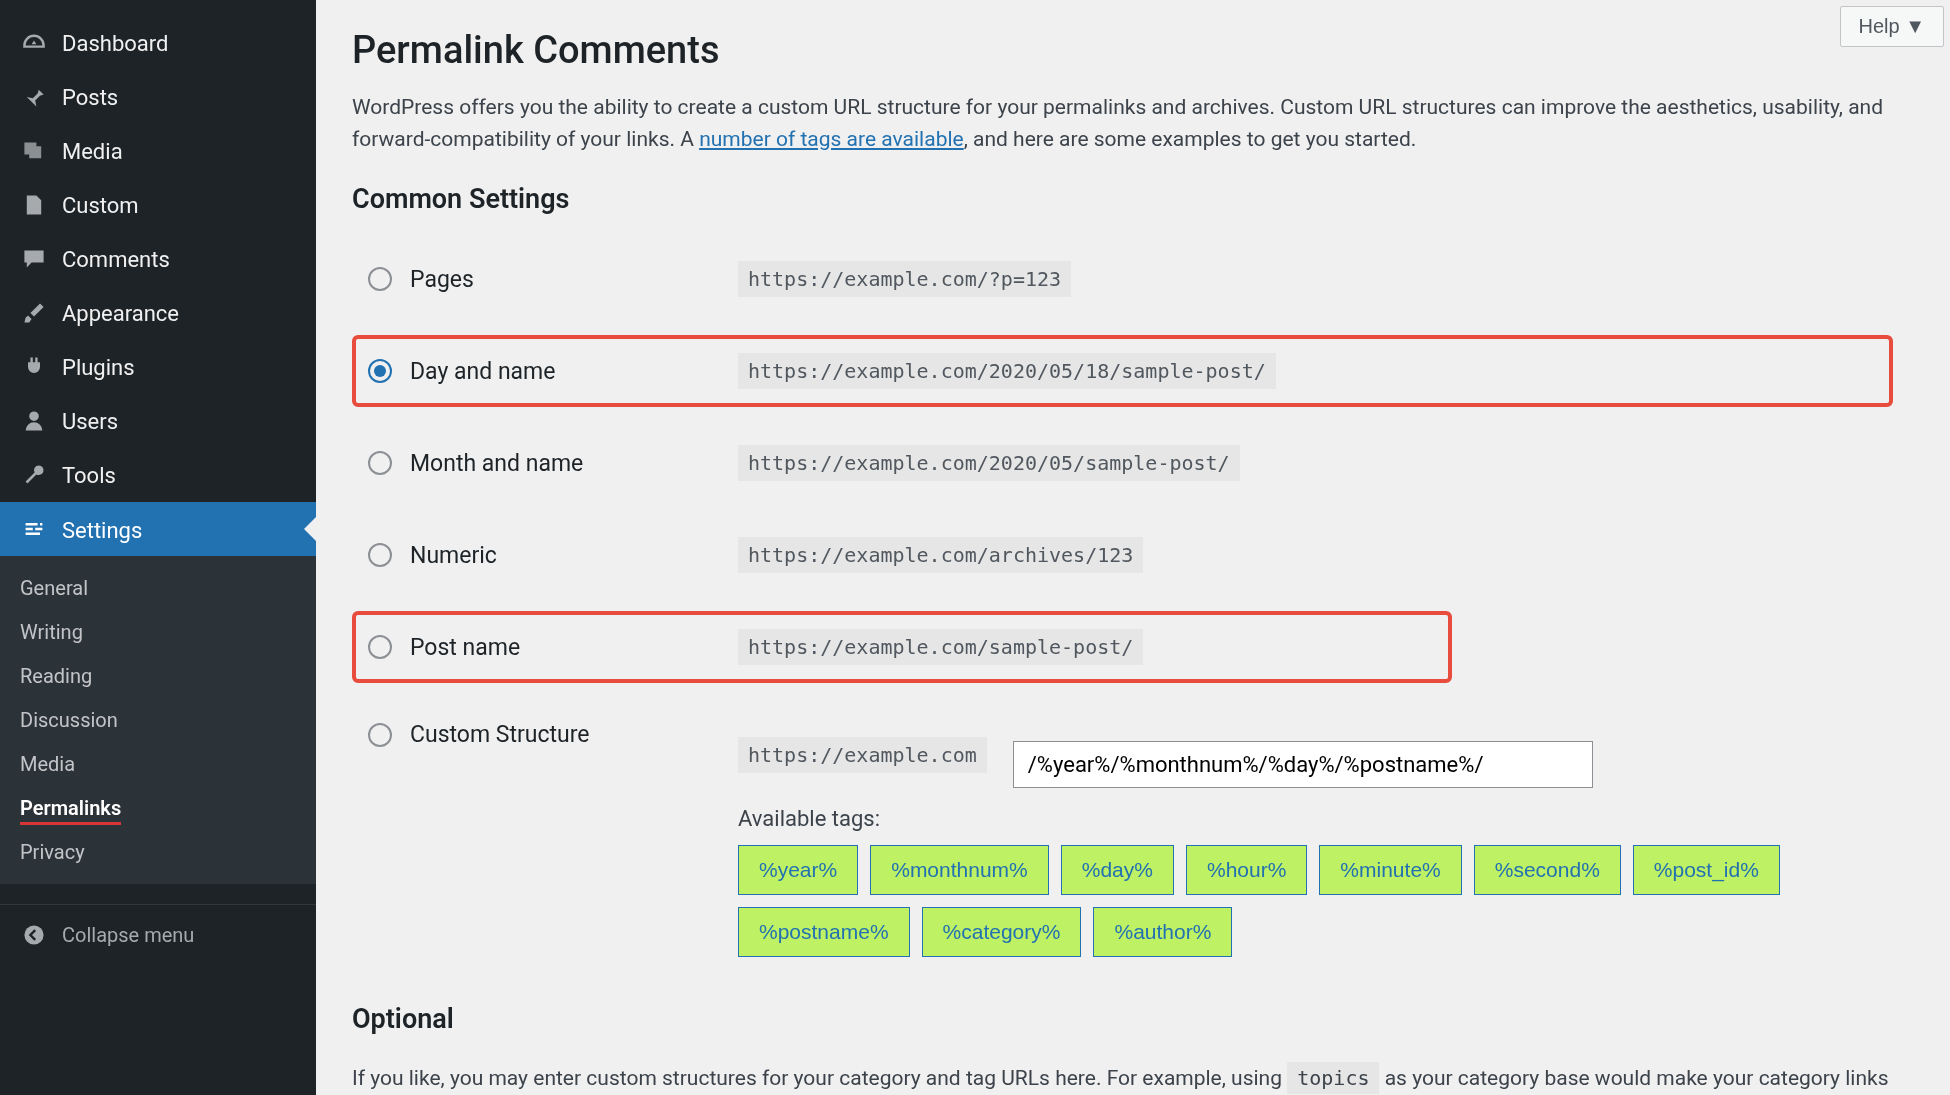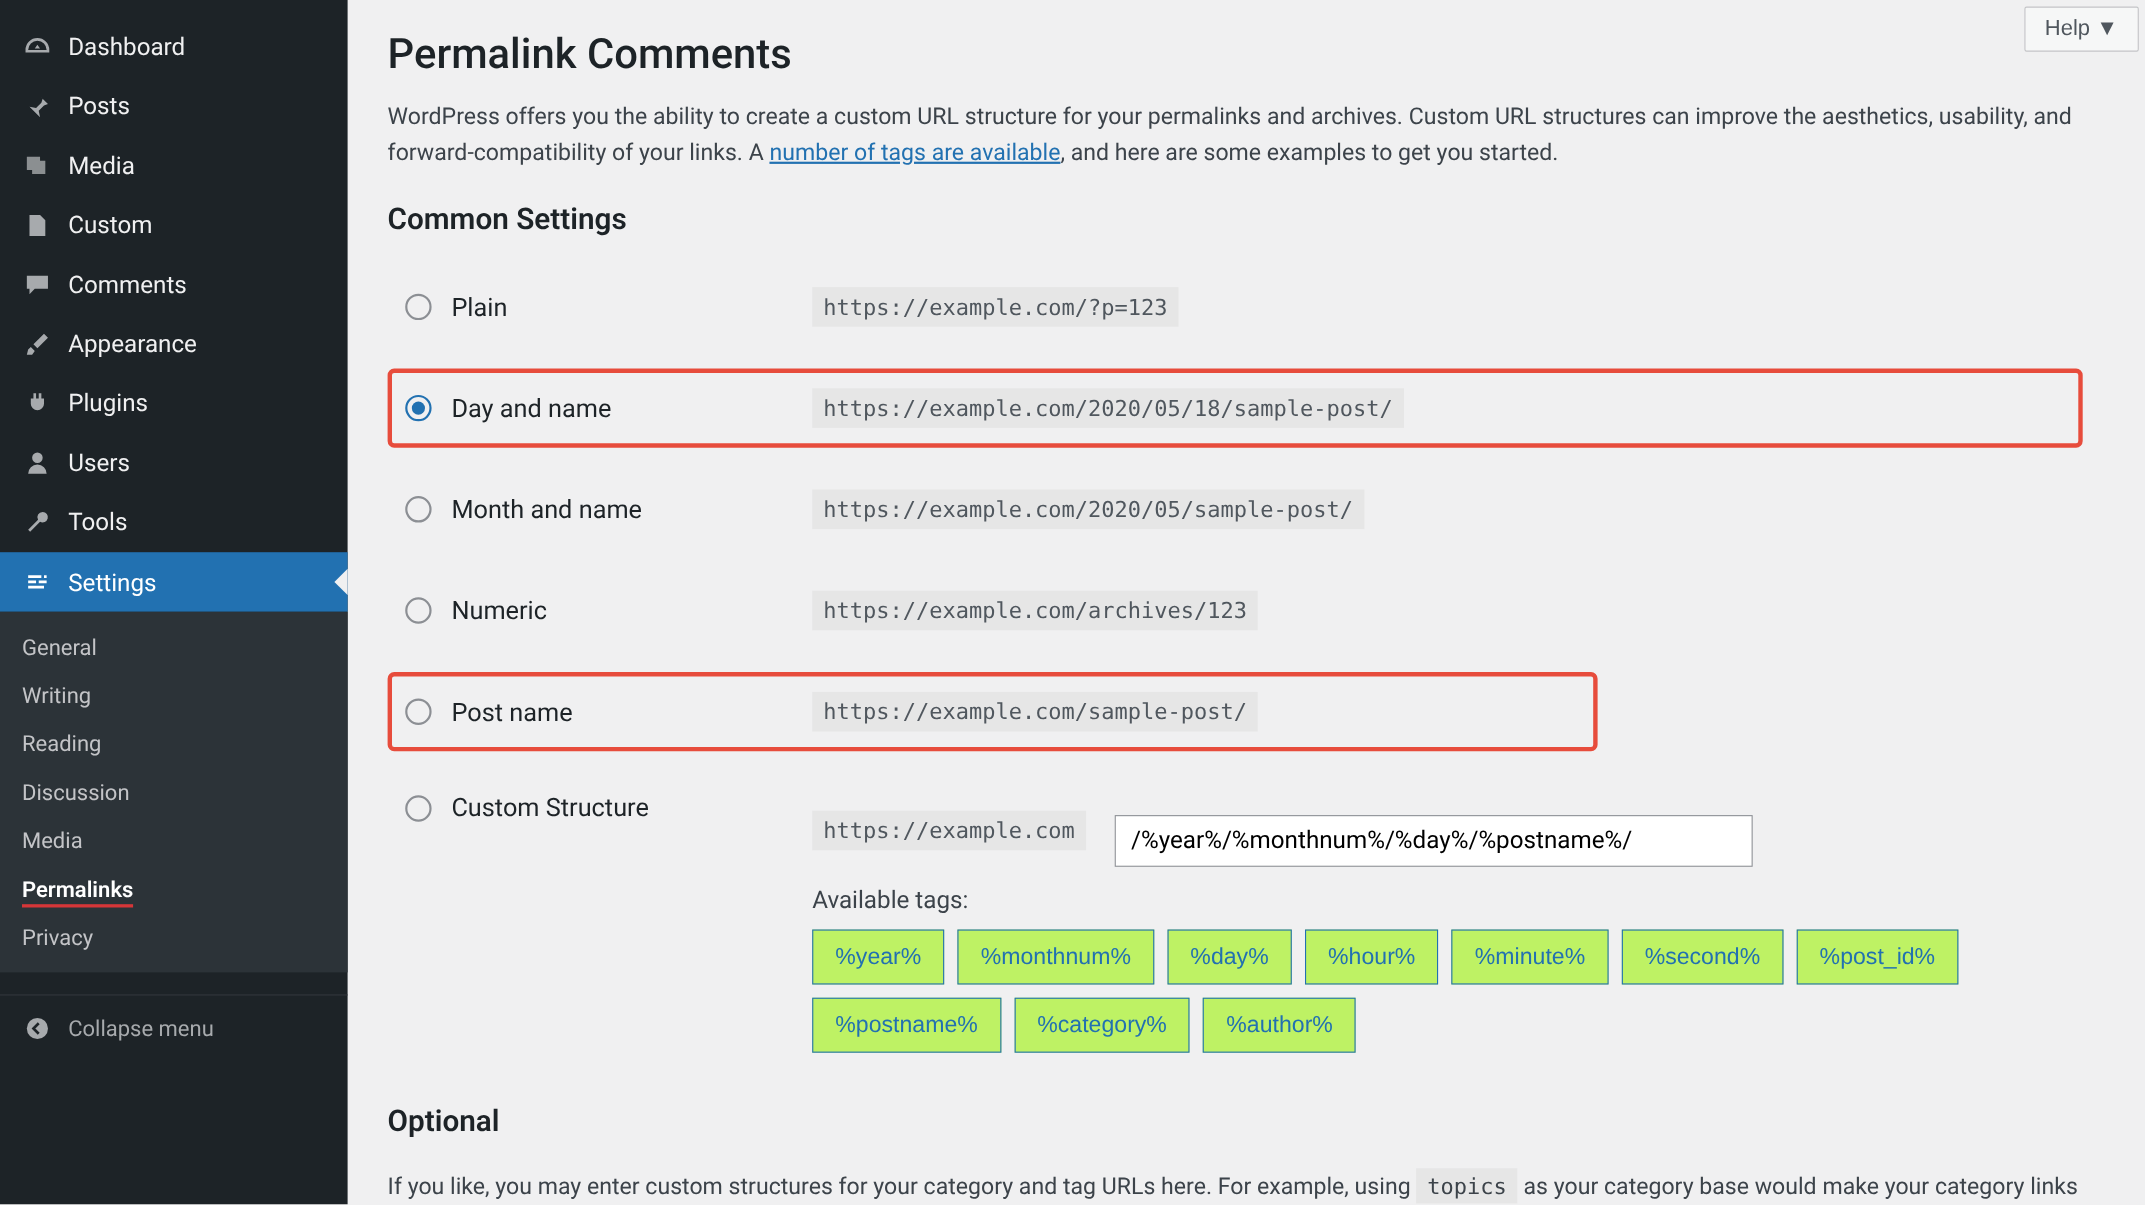--- a/index.html
+++ b/index.html
@@ -295,21 +295,21 @@
 
   <p class="desc">
     <span>WordPress offers you the ability to create a custom URL structure for your permalinks and archives. Custom URL structures can improve the aesthetics, usability, and forward-compatibility of your links. A </span><a href="#">number of tags are available</a><span>, and here are some examples to get you started.</span>
   </p>
 
   <h2>Common Settings</h2>
 
   <div class="opt-row">
     <label class="radio-cell">
       <input type="radio" name="perm" style="">
-      <span>Plain</span>
+      <span>Pages</span>
     </label>
     <code class="url">https://example.com/?p=123</code>
   </div>
 
   <div class="opt-row highlight">
     <label class="radio-cell">
       <input type="radio" name="perm" checked="" style="">
       <span>Day and name</span>
     </label>
     <code class="url">https://example.com/2020/05/18/sample-post/</code>

